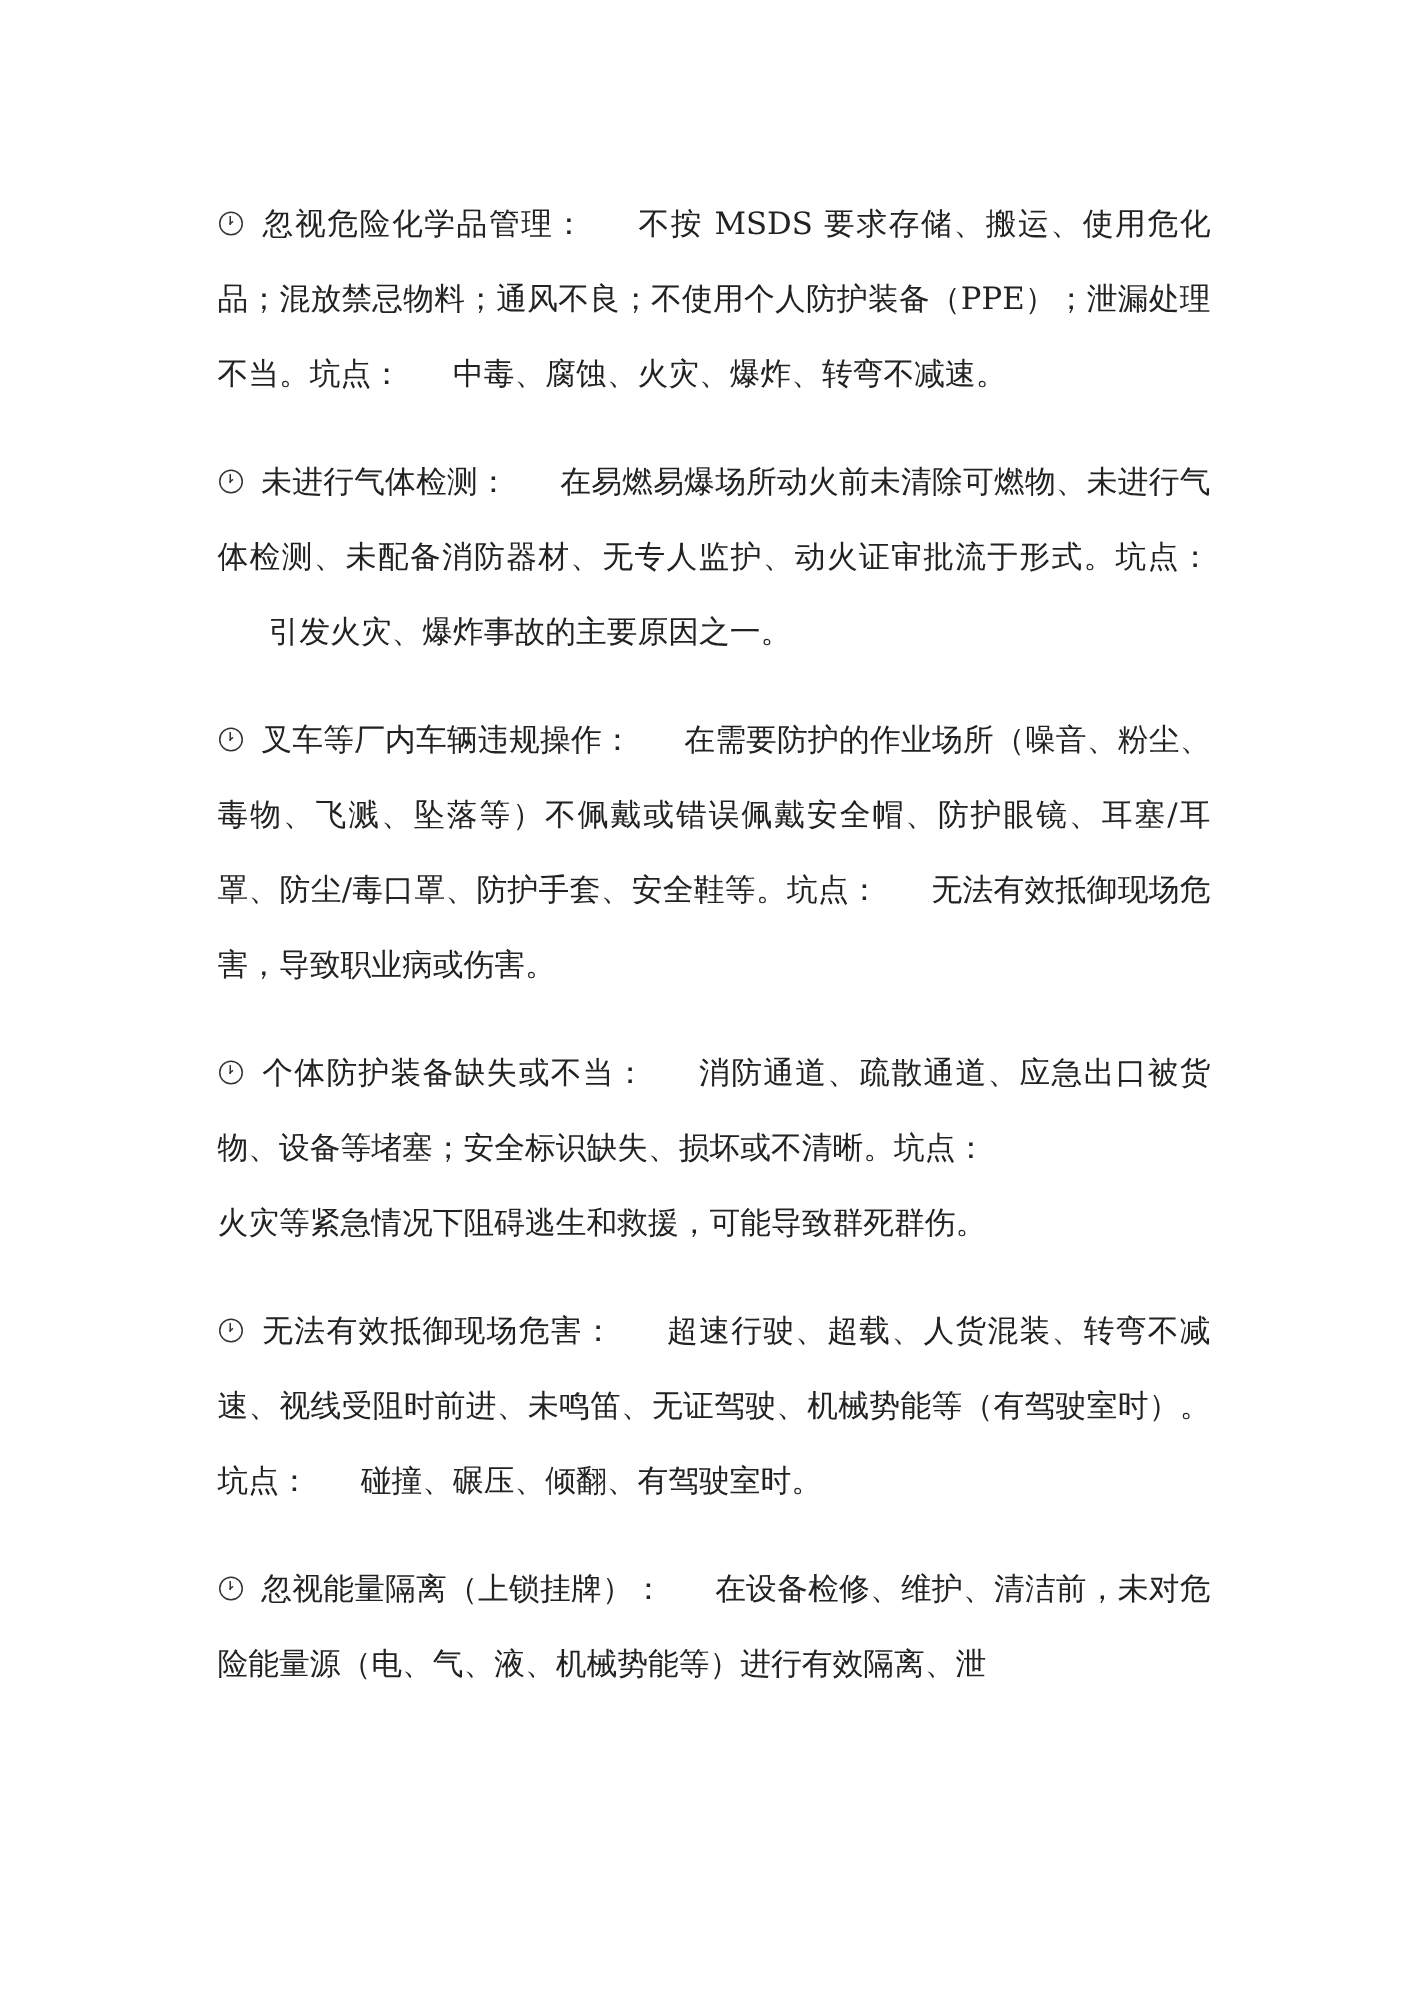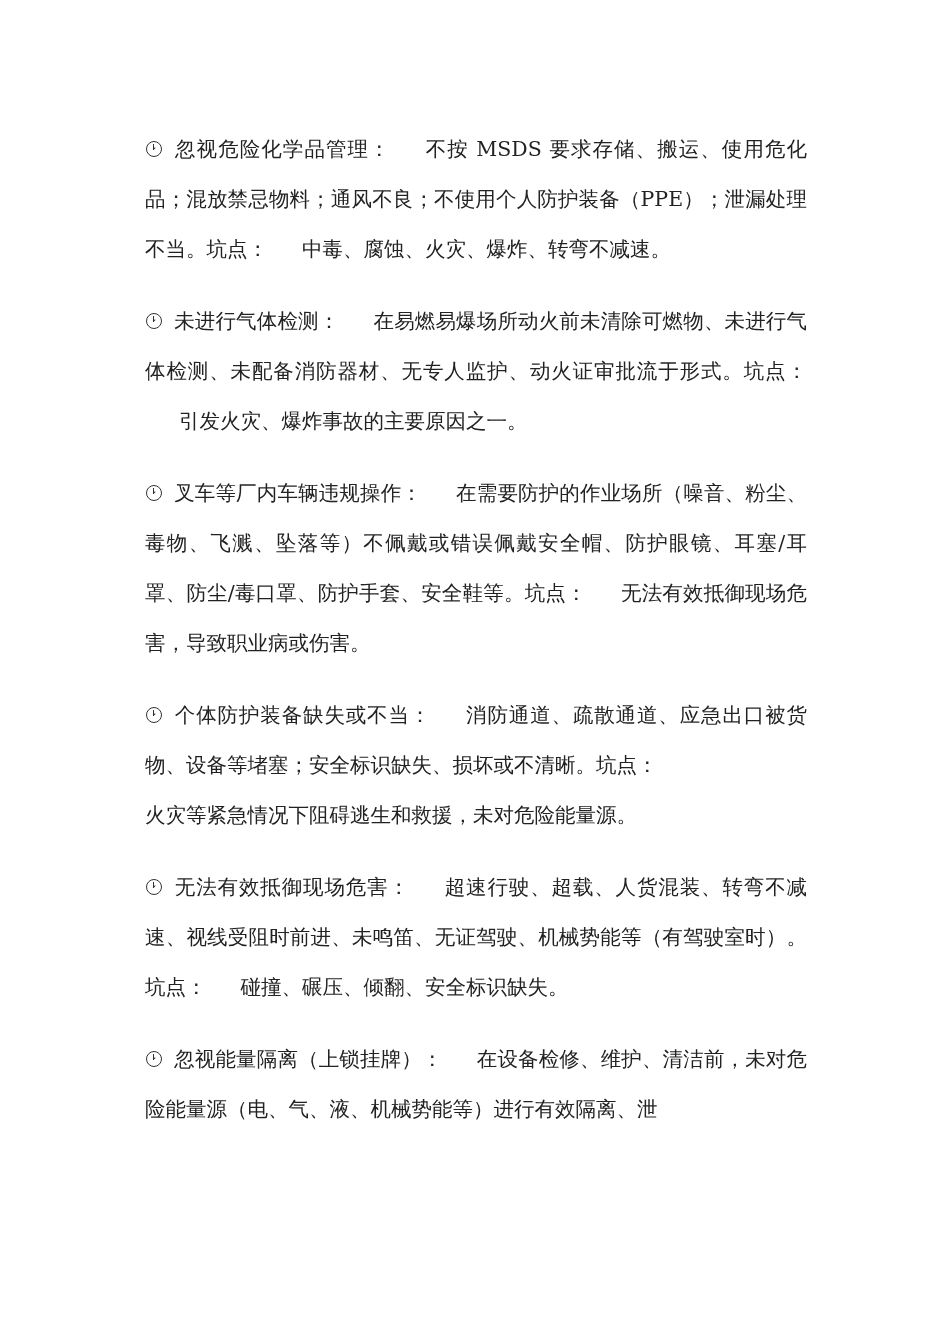--- a/index.html
+++ b/index.html
@@ -23,18 +23,18 @@
 </head>
 <body>
 
 <div class="page">
   <p class="item"><span class="icon"></span><span class="title">忽视危险化学品管理：</span><span class="gap"></span><span>不按 MSDS 要求存储、搬运、使用危化品；混放禁忌物料；通风不良；不使用个人防护装备（PPE）；泄漏处理不当。</span><span class="pit">坑点：</span><span class="gap"></span><span>中毒、腐蚀、火灾、爆炸、转弯不减速。</span></p>
 
   <p class="item"><span class="icon"></span><span class="title">未进行气体检测：</span><span class="gap"></span><span>在易燃易爆场所动火前未清除可燃物、未进行气体检测、未配备消防器材、无专人监护、动火证审批流于形式。</span><span class="pit">坑点：</span><span class="gap"></span><span>引发火灾、爆炸事故的主要原因之一。</span></p>
 
   <p class="item"><span class="icon"></span><span class="title">叉车等厂内车辆违规操作：</span><span class="gap"></span><span>在需要防护的作业场所（噪音、粉尘、毒物、飞溅、坠落等）不佩戴或错误佩戴安全帽、防护眼镜、耳塞/耳罩、防尘/毒口罩、防护手套、安全鞋等。</span><span class="pit">坑点：</span><span class="gap"></span><span>无法有效抵御现场危害，导致职业病或伤害。</span></p>
 
-  <p class="item"><span class="icon"></span><span class="title">个体防护装备缺失或不当：</span><span class="gap"></span><span>消防通道、疏散通道、应急出口被货物、设备等堵塞；安全标识缺失、损坏或不清晰。</span><span class="pit">坑点：</span><br><span>火灾等紧急情况下阻碍逃生和救援，未对危险能量源。</span></p>
+  <p class="item"><span class="icon"></span><span class="title">个体防护装备缺失或不当：</span><span class="gap"></span><span>消防通道、疏散通道、应急出口被货物、设备等堵塞；安全标识缺失、损坏或不清晰。</span><span class="pit">坑点：</span><br><span>火灾等紧急情况下阻碍逃生和救援，可能导致群死群伤。</span></p>
 
-  <p class="item"><span class="icon"></span><span class="title">无法有效抵御现场危害：</span><span class="gap"></span><span>超速行驶、超载、人货混装、转弯不减速、视线受阻时前进、未鸣笛、无证驾驶、机械势能等（有驾驶室时）。</span><span class="pit">坑点：</span><span class="gap"></span><span>碰撞、碾压、倾翻、安全标识缺失。</span></p>
+  <p class="item"><span class="icon"></span><span class="title">无法有效抵御现场危害：</span><span class="gap"></span><span>超速行驶、超载、人货混装、转弯不减速、视线受阻时前进、未鸣笛、无证驾驶、机械势能等（有驾驶室时）。</span><span class="pit">坑点：</span><span class="gap"></span><span>碰撞、碾压、倾翻、有驾驶室时。</span></p>
 
   <p class="item"><span class="icon"></span><span class="title">忽视能量隔离（上锁挂牌）：</span><span class="gap"></span><span>在设备检修、维护、清洁前，未对危险能量源（电、气、液、机械势能等）进行有效隔离、泄</span></p>
 </div>
 
 </body></html>

